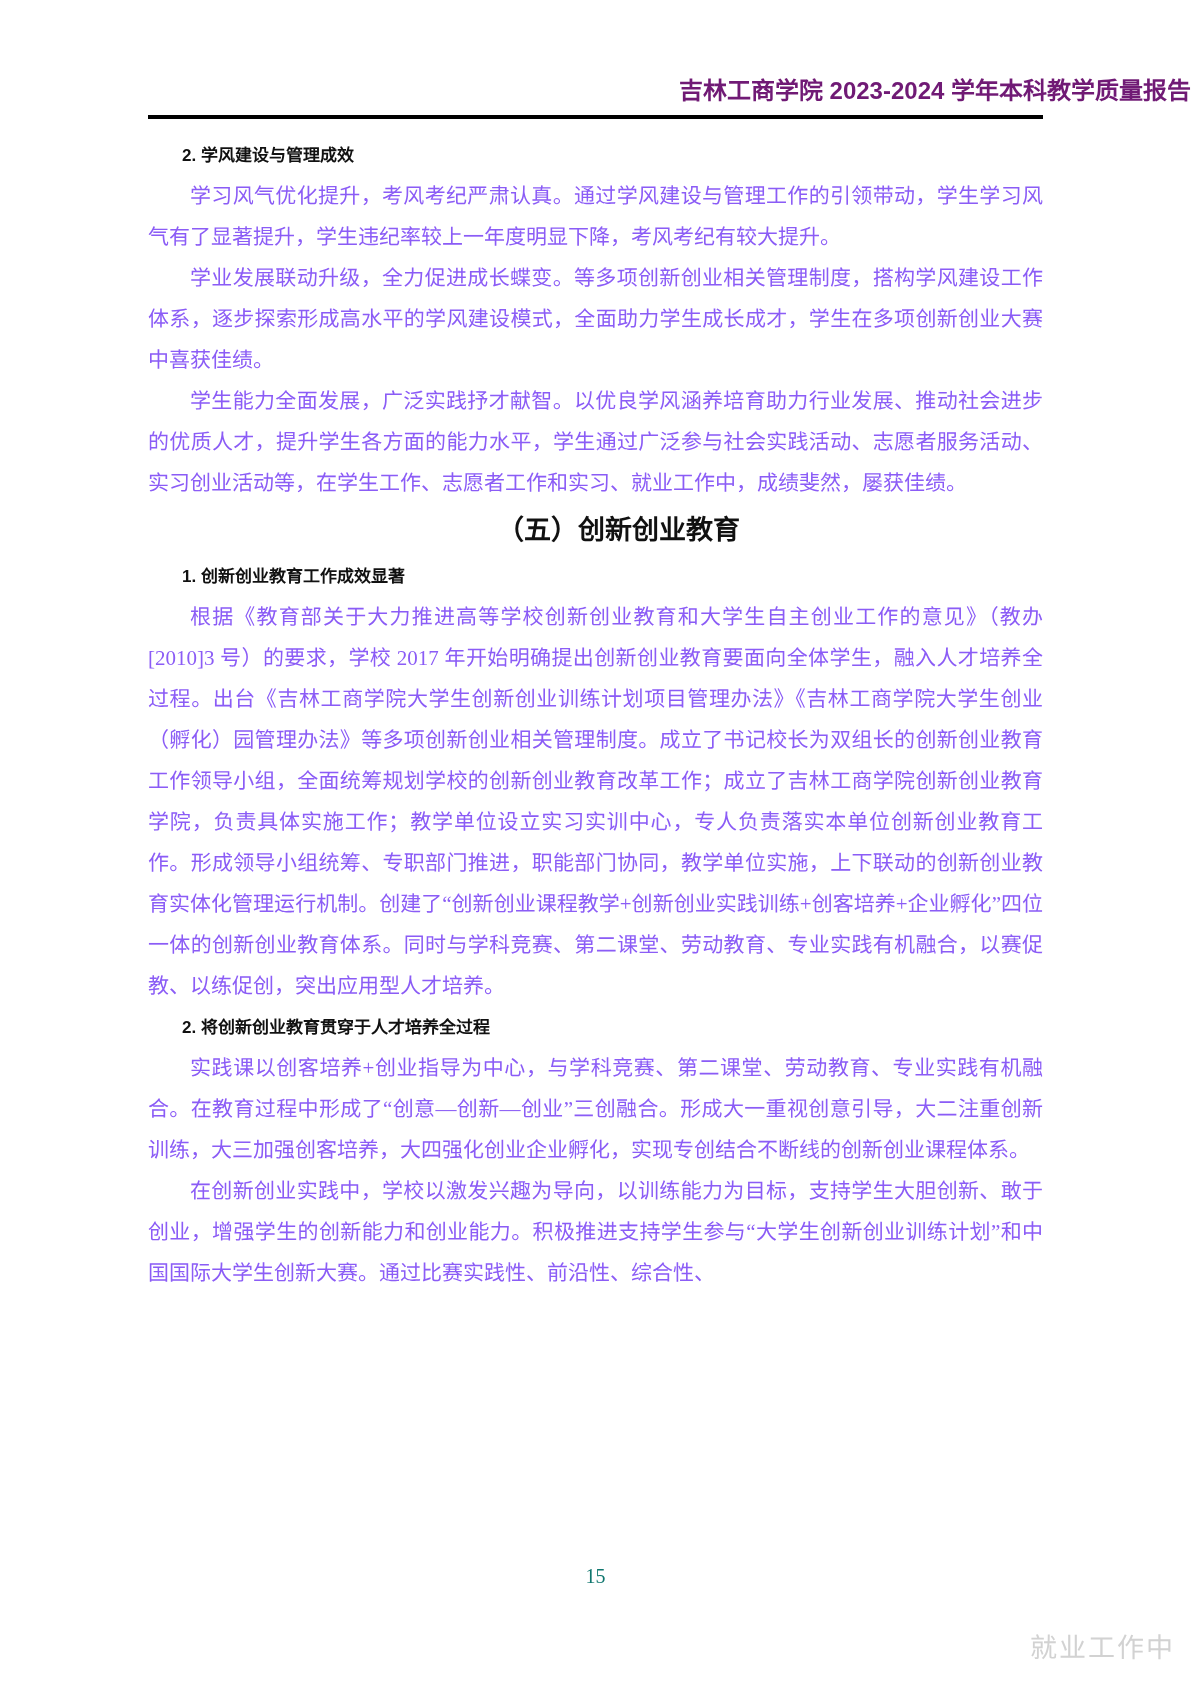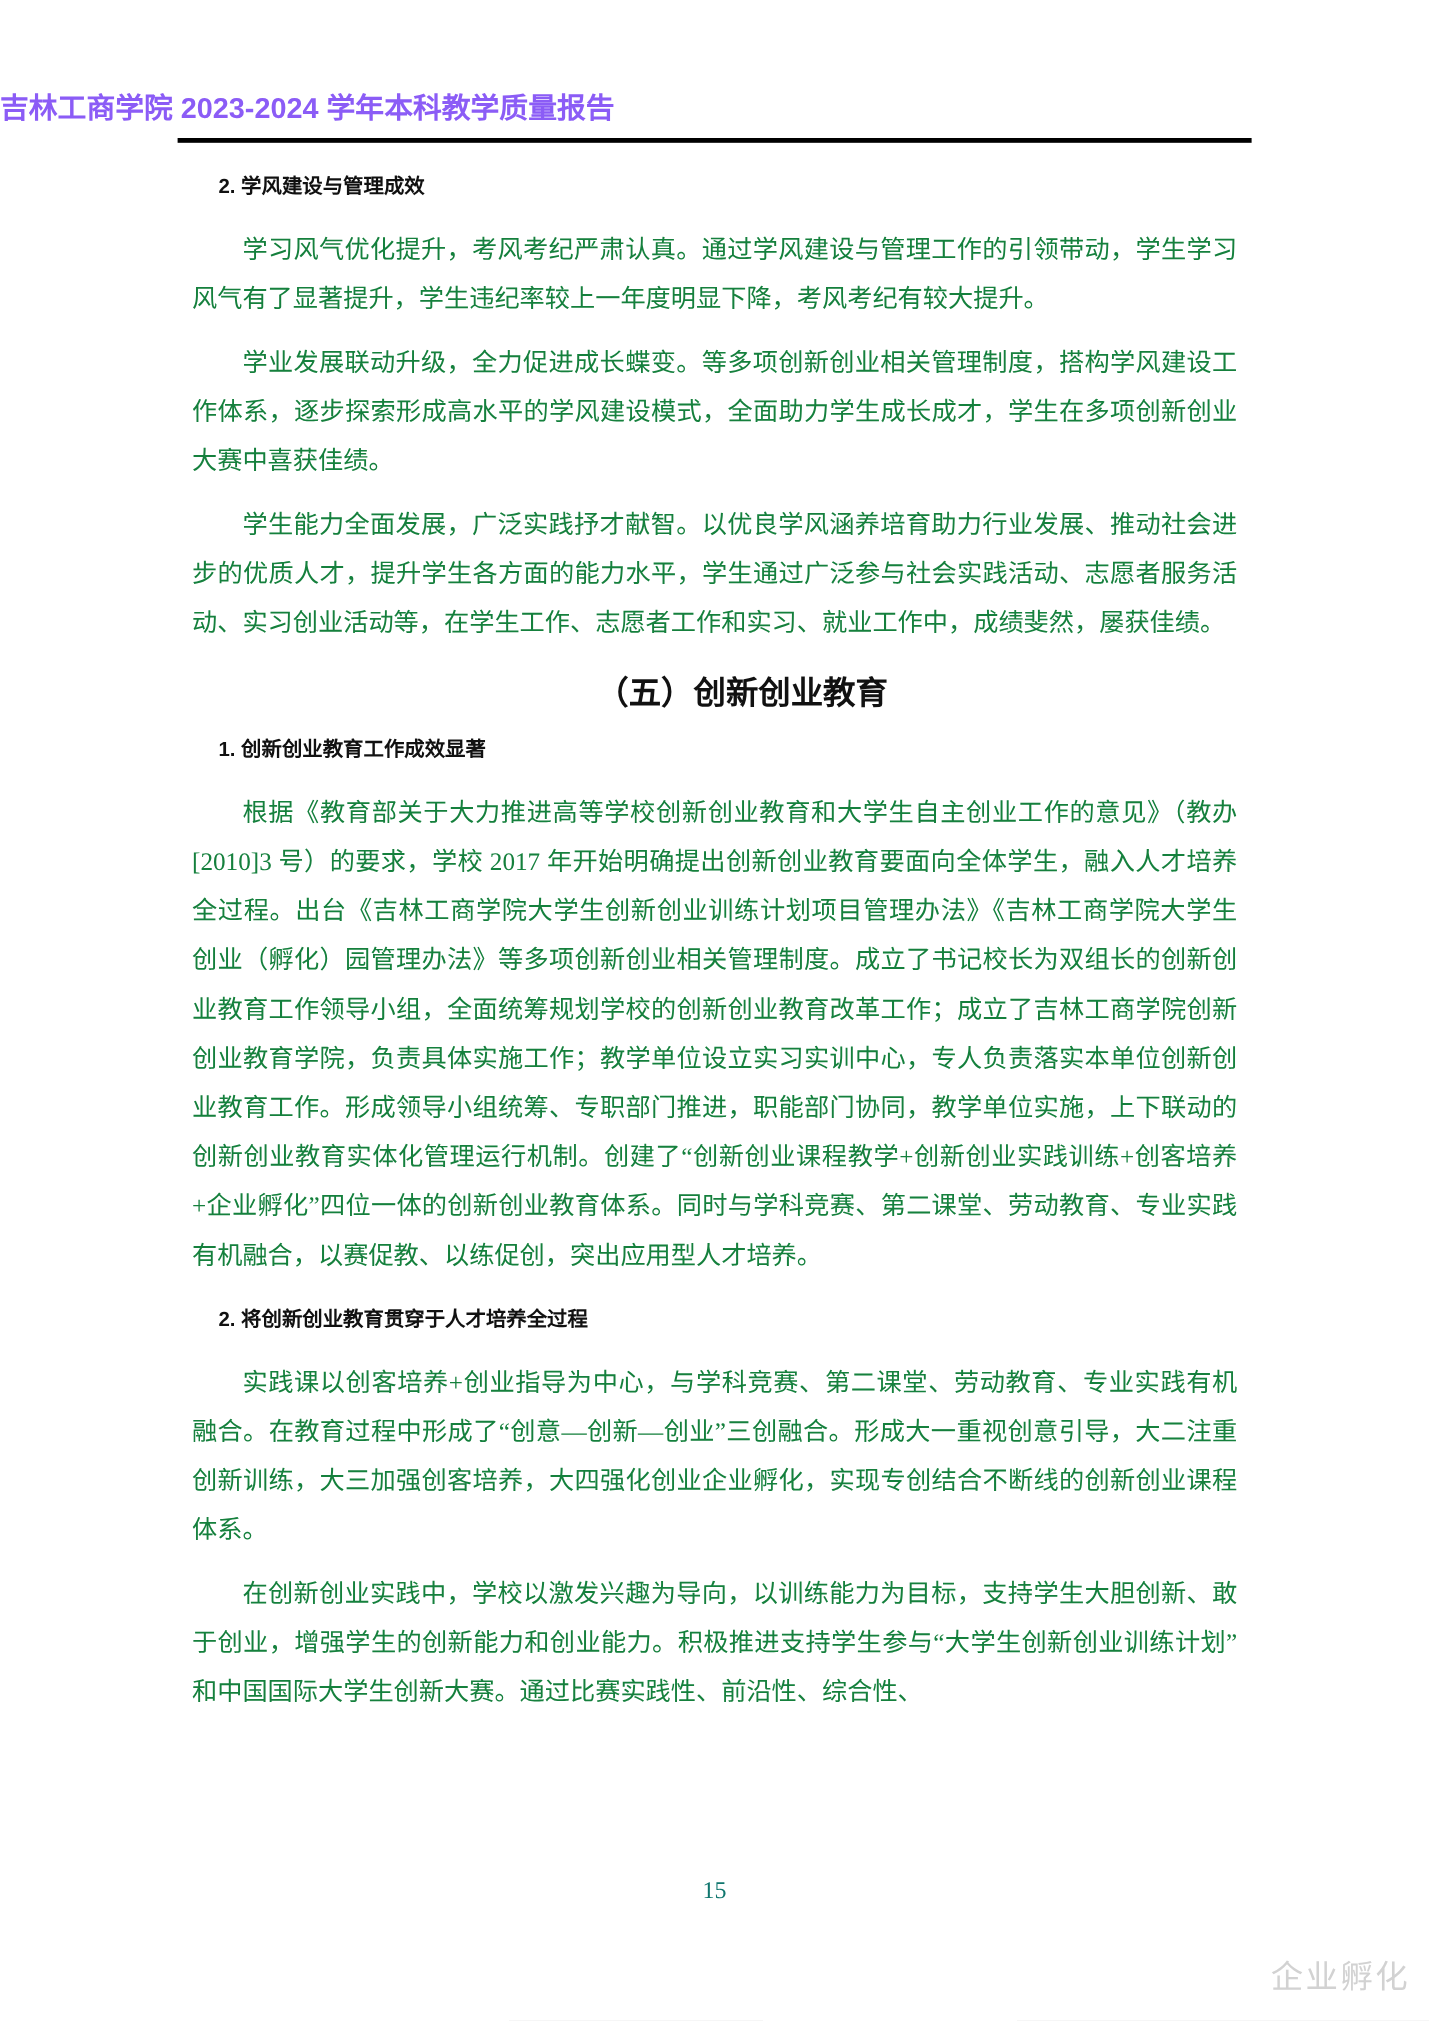--- a/index.html
+++ b/index.html
@@ -11,26 +11,26 @@
       position: relative;
       width: 1191px;
       height: 1684px;
       margin: 0 auto;
       background: #ffffff;
       color: #1a1a1a;
       overflow: hidden;
     }
     .header-title {
       padding-top: 76px;
-      text-align: left;
+      text-align: right;
       font-family: "Liberation Sans", sans-serif;
       font-weight: 700;
       font-size: 24px;
       line-height: 30px;
-      color: #8b5cf6;
+      color: #701a75;
     }
     .header-rule {
       margin: 9px 148px 0 148px;
       height: 4px;
       background: #000000;
     }
     .content {
       margin: 16px 148px 0 148px;
     }
     .heading-num {
@@ -51,22 +51,22 @@
       margin: 0;
       color: #111111;
       text-align: center;
     }
     .body-para {
       font-family: "Liberation Serif", serif;
       font-size: 21px;
       line-height: 41px;
       text-align: justify;
       text-indent: 2em;
-      margin: 12px;
-      color: #15803d;
+      margin: 0;
+      color: #8b5cf6;
     }
     .page-number {
       position: absolute;
       left: 0;
       right: 0;
       bottom: 96px;
       text-align: center;
       font-family: "Liberation Serif", serif;
       font-size: 20px;
       color: #0f766e;
@@ -113,15 +113,15 @@
 
     <p class="body-para">实践课以创客培养+创业指导为中心，与学科竞赛、第二课堂、劳动教育、专业实践有机融合。在教育过程中形成了“创意—创新—创业”三创融合。形成大一重视创意引导，大二注重创新训练，大三加强创客培养，大四强化创业企业孵化，实现专创结合不断线的创新创业课程体系。</p>
 
 
     <p class="body-para">在创新创业实践中，学校以激发兴趣为导向，以训练能力为目标，支持学生大胆创新、敢于创业，增强学生的创新能力和创业能力。积极推进支持学生参与“大学生创新创业训练计划”和中国国际大学生创新大赛。通过比赛实践性、前沿性、综合性、</p>
 
   </main>
 
   <div class="page-number">15</div>
 
-  <div class="watermark">企业孵化</div>
+  <div class="watermark">就业工作中</div>
 
 </div>
 
 </body></html>

